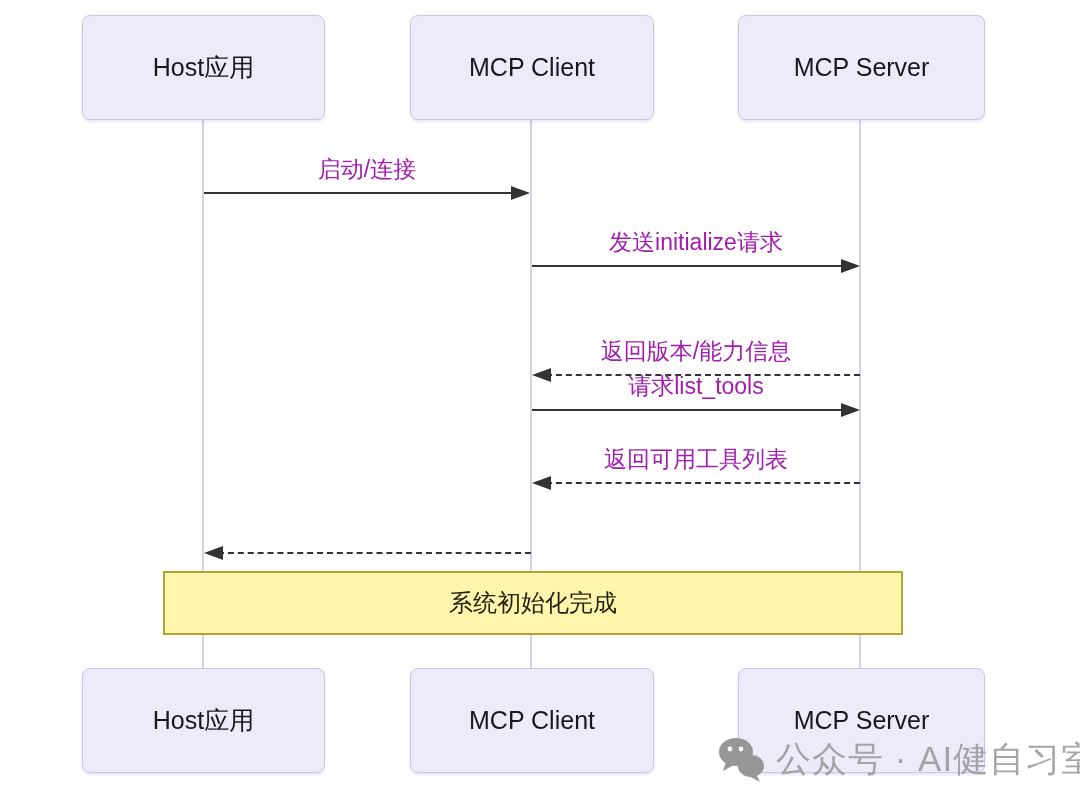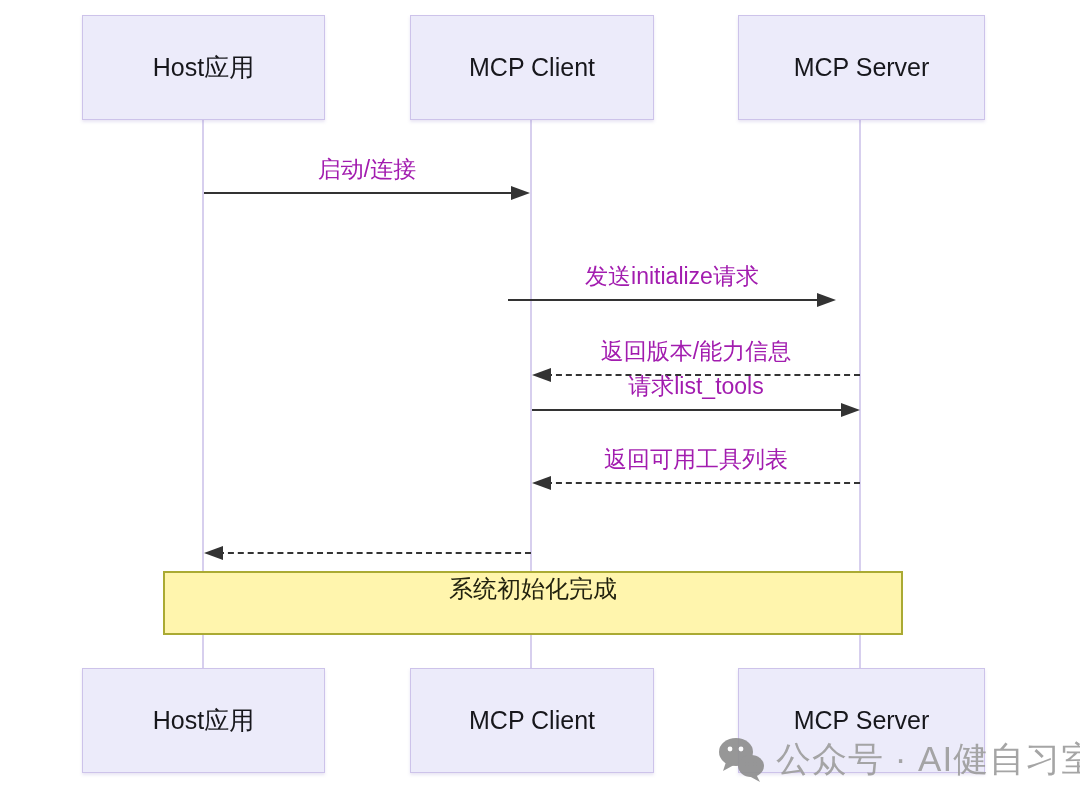--- a/index.html
+++ b/index.html
@@ -17,21 +17,21 @@
     position:absolute; top:120px; height:548px; width:2px;
     background:#d7cfee; z-index:1;
   }
   .lifeline.host   { left:202px; }
   .lifeline.client { left:530px; }
   .lifeline.server { left:859px; }
 
   
   .actor {
     position:absolute; height:105px;
-    background:#ecebfa; border:1.5px solid #cdc3ea; border-radius:0;
+    background:#ecebfa; border:1.5px solid #cdc3ea; border-radius:8px;
     display:flex; align-items:center; justify-content:center;
     font-size:25px; font-weight:500; color:#17171c;
     box-shadow:0 2px 3px rgba(130,110,190,0.18);
     z-index:3;
   }
   .actor.top    { top:15px; }
   .actor.bottom { top:668px; }
   .actor.host   { left:82px;  width:243px; }
   .actor.client { left:410px; width:244px; }
   .actor.server { left:738px; width:247px;text-align:center; }
@@ -48,31 +48,31 @@
   .msg.to-right .line { left:0;  right:14px; }
   .msg.to-left  .line { left:14px; right:0; }
   .msg .head {
     position:absolute; bottom:-6px; width:0; height:0;
     border-top:7px solid transparent; border-bottom:7px solid transparent;
   }
   .msg.to-right .head { right:0; border-left:19px solid #333333; }
   .msg.to-left  .head { left:0;  border-right:19px solid #333333; }
 
   .msg-1 { left:204px; width:326px; top:159px; }
-  .msg-2 { left:508px; width:328px; top:232px;margin-top:34px; }
+  .msg-2 { left:532px; width:328px; top:232px; }
   .msg-3 { left:532px; width:328px; top:305px;margin-top:36px; }
   .msg-4 { left:532px; width:328px; top:376px; }
   .msg-5 { left:532px; width:328px; top:449px; }
   .msg-6 { left:204px; width:327px; top:519px; }
 
   
   .note {
     position:absolute; left:163px; top:571px; width:740px; height:64px;
     background:#fff5ad; border:2px solid #aaaa33;
-    display:flex; align-items:flex-start; justify-content:center;
+    display:flex; align-items:center; justify-content:center;
     font-size:24px; color:#22220f; z-index:4;
   }
 
   
   .watermark {
     position:absolute; left:716px; top:733px; z-index:6;
     display:flex; align-items:center; gap:8px;
     color:#9e9e9e; opacity:0.92;
   }
   .watermark .wm-text { font-size:35px; letter-spacing:1px; white-space:nowrap; }

